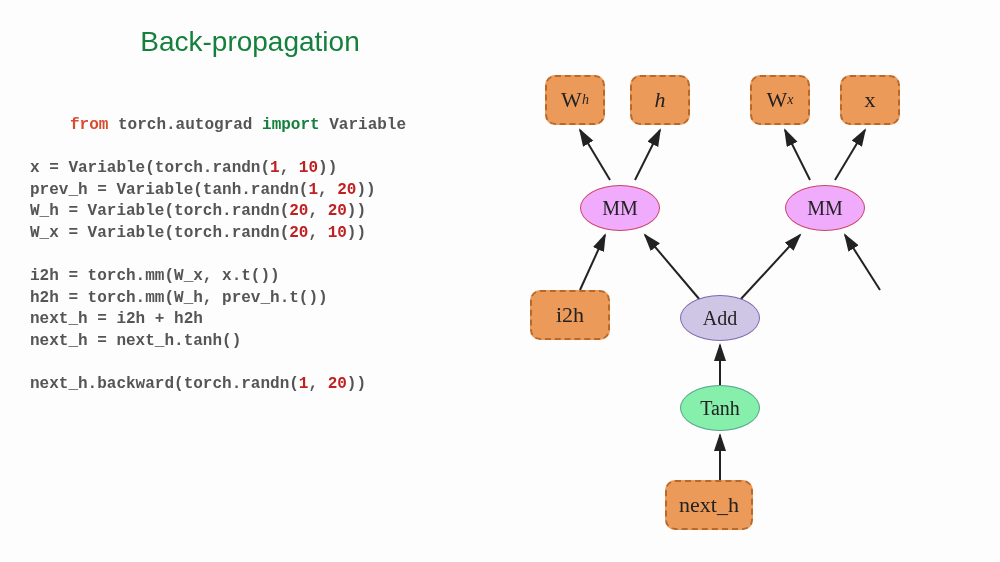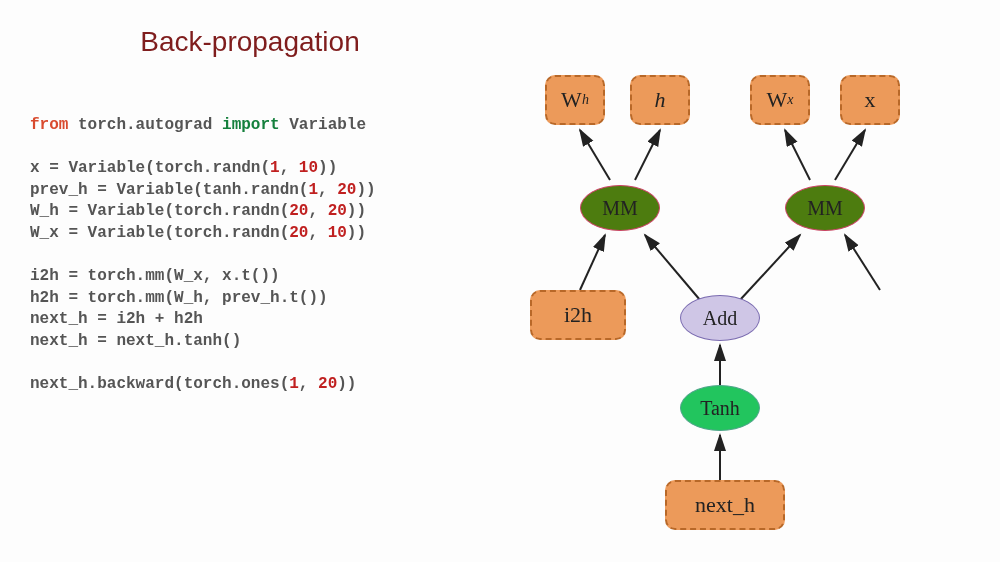--- a/index.html
+++ b/index.html
@@ -13,36 +13,36 @@
     overflow: hidden;
   }
   .title {
     position: absolute;
     left: 30px;
     top: 25px;
     width: 440px;
     text-align: center;
     font-size: 28px;
     font-weight: 300;
-    color: #7f1d1d;
+    color: #15803d;
     line-height: 1.2;
   }
   .code {
     position: absolute;
     left: 30px;
     top: 115px;
     width: 450px;
     font-family: "Courier New", monospace;
     font-size: 16px;
     font-weight: bold;
     color: #555;
     line-height: 1.35;
     white-space: pre;
   }
-  .kw-from { color: #d94b2f; }
+  .kw-from { color: #d94b2f; margin-left: 40px; }
   .kw-import { color: #15803d; }
   .num { color: #c02020; }
   .diagram {
     position: absolute;
     left: 500px;
     top: 40px;
     width: 480px;
     height: 500px;
   }
   .leaf {
@@ -52,37 +52,37 @@
     background: #ec9a5a;
     border: 2px dashed #b86828;
     border-radius: 10px;
     display: flex;
     align-items: center;
     justify-content: center;
     font-family: Georgia, serif;
     font-size: 22px;
     color: #222;
   }
-  .leaf.wide { width: 96px; }
-  .leaf.xwide { width: 120px; }
+  .leaf.wide { width: 80px; }
+  .leaf.xwide { width: 88px; }
   .op {
     position: absolute;
     width: 80px;
     height: 46px;
     border-radius: 50%;
     display: flex;
     align-items: center;
     justify-content: center;
     font-family: Georgia, serif;
     font-size: 20px;
     color: #222;
   }
-  .op.pink { background: #4d7c0f; border: 1.5px solid #c46; }
+  .op.pink { background: #f0abfc; border: 1.5px solid #c46; }
   .op.lav  { background: #cfc6e6; border: 1.5px solid #7a6bb0; }
-  .op.mint { background: #22c55e; border: 1.5px solid #4fa58a; }
+  .op.mint { background: #86efac; border: 1.5px solid #4fa58a; }
   .sub { font-size: 14px; font-style: italic; vertical-align: sub; }
   .ital { font-style: italic; }
   svg.arrows {
     position: absolute;
     left: 0; top: 0;
     width: 480px; height: 500px;
     pointer-events: none;
   }
 </style>
 </head>
@@ -97,21 +97,21 @@
 <span>x = Variable(torch.randn(</span><span class="num">1</span><span>, </span><span class="num">10</span><span>))</span>
 <span>prev_h = Variable(tanh.randn(</span><span class="num">1</span><span>, </span><span class="num">20</span><span>))</span>
 <span>W_h = Variable(torch.randn(</span><span class="num">20</span><span>, </span><span class="num">20</span><span>))</span>
 <span>W_x = Variable(torch.randn(</span><span class="num">20</span><span>, </span><span class="num">10</span><span>))</span>
 
 <span>i2h = torch.mm(W_x, x.t())</span>
 <span>h2h = torch.mm(W_h, prev_h.t())</span>
 <span>next_h = i2h + h2h</span>
 <span>next_h = next_h.tanh()</span>
 
-<span>next_h.backward(torch.ones(</span><span class="num">1</span><span>, </span><span class="num">20</span><span>))</span></div>
+<span>next_h.backward(torch.randn(</span><span class="num">1</span><span>, </span><span class="num">20</span><span>))</span></div>
 
 <div class="diagram">
 
   <svg class="arrows">
     <defs>
       <marker id="ah" markerWidth="10" markerHeight="10" refX="8" refY="3" orient="auto">
         <path d="M0,0 L9,3 L0,6 Z" fill="#222"></path>
       </marker>
     </defs>
 

